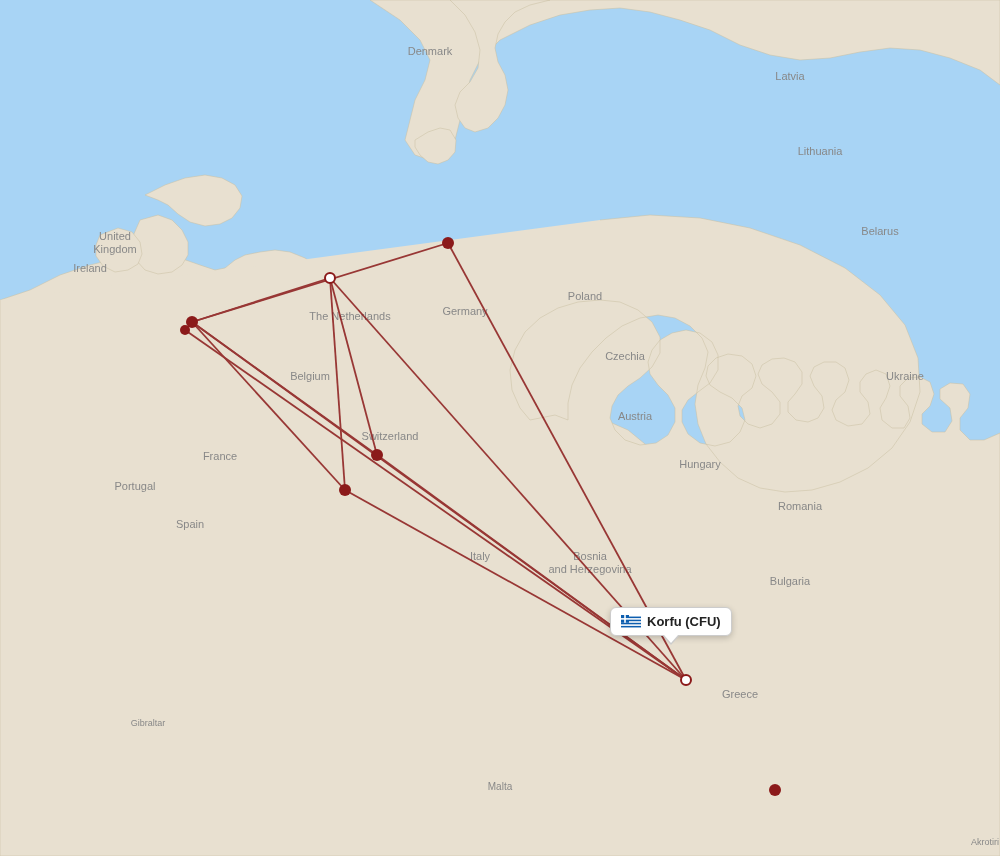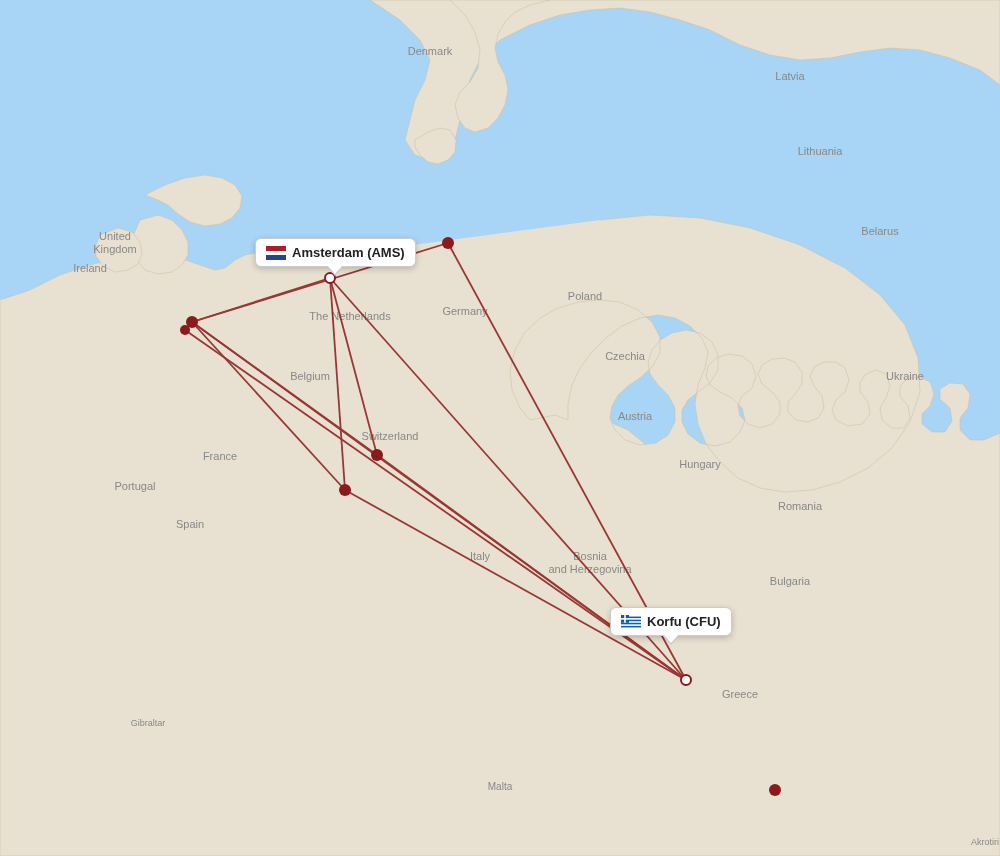--- a/index.html
+++ b/index.html
@@ -828,24 +828,20 @@
 
     <circle cx="377" cy="455" r="6" fill="#8B1A1A"></circle>
 
     <circle cx="345" cy="490" r="6" fill="#8B1A1A"></circle>
 
     <circle cx="686" cy="680" r="5" fill="white" stroke="#8B1A1A" stroke-width="2"></circle>
 
     <circle cx="775" cy="790" r="6" fill="#8B1A1A"></circle>
   </svg>
 
-  <div class="tooltip" style="left: 255px; top: 238px;">
-    <span class="flag flag-nl"></span>
-    <span>Amsterdam (AMS)</span>
-  </div>
 
   <div class="tooltip" style="left: 610px; top: 607px;">
     <span style="display:inline-block; width:20px; height:14px; background:#0D5EAF; position:relative; overflow:hidden; flex-shrink:0;">
       <svg width="20" height="14" viewBox="0 0 20 14">
         <rect width="20" height="14" fill="#0D5EAF"></rect>
         <rect y="0" width="20" height="1.56" fill="white"></rect>
         <rect y="3.11" width="20" height="1.56" fill="white"></rect>
         <rect y="6.22" width="20" height="1.56" fill="white"></rect>
         <rect y="9.33" width="20" height="1.56" fill="white"></rect>
         <rect y="12.44" width="20" height="1.56" fill="white"></rect>

